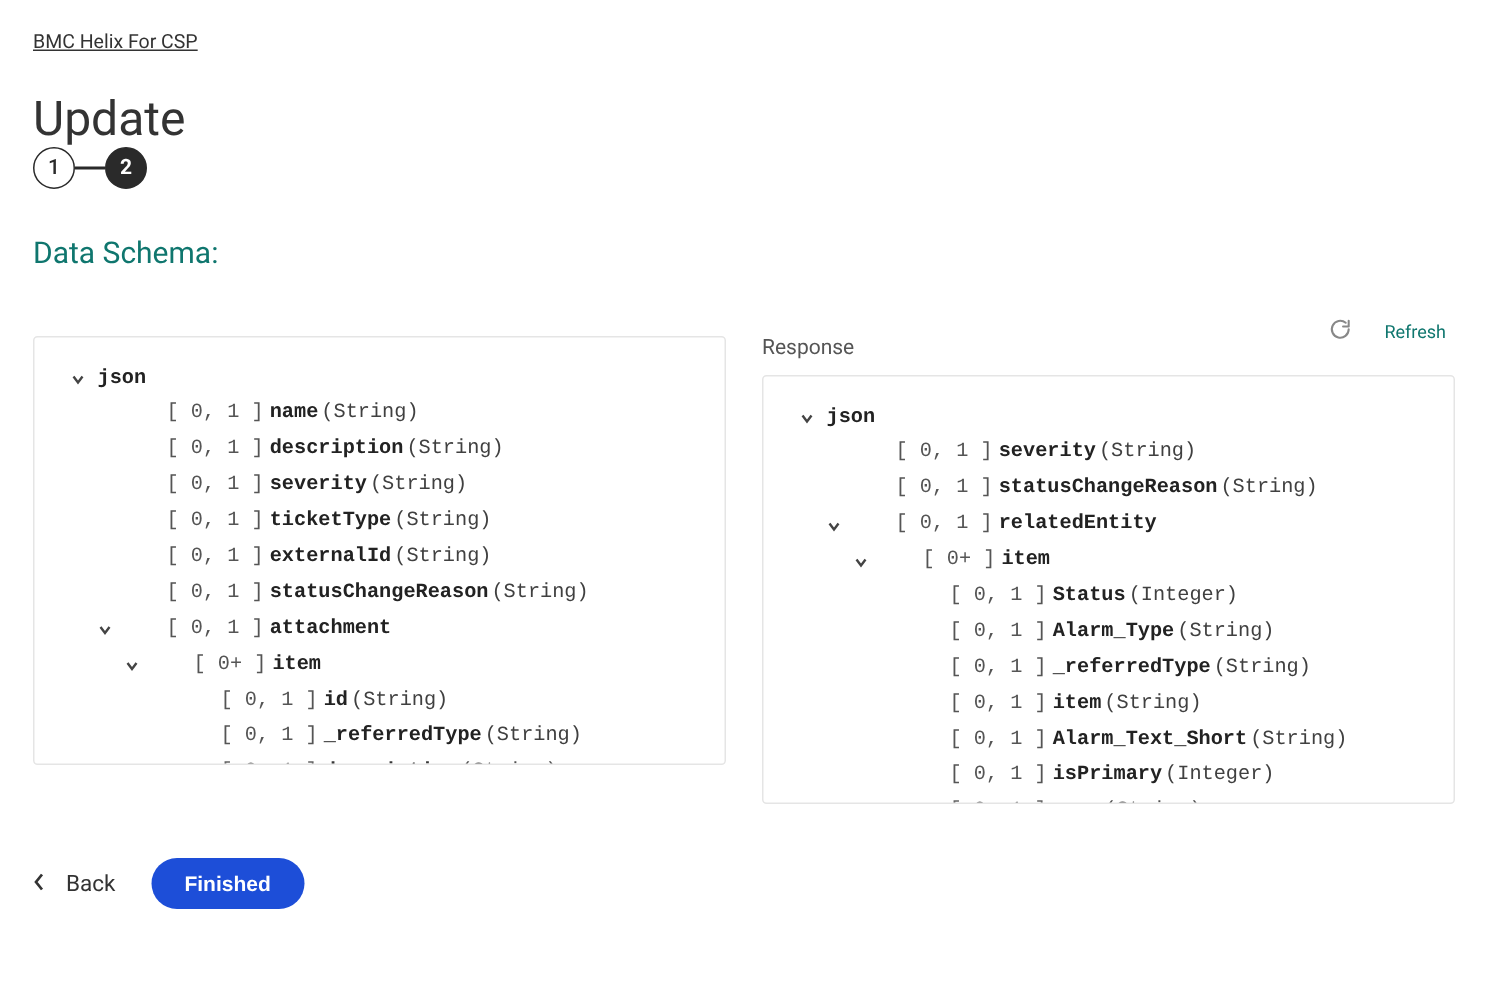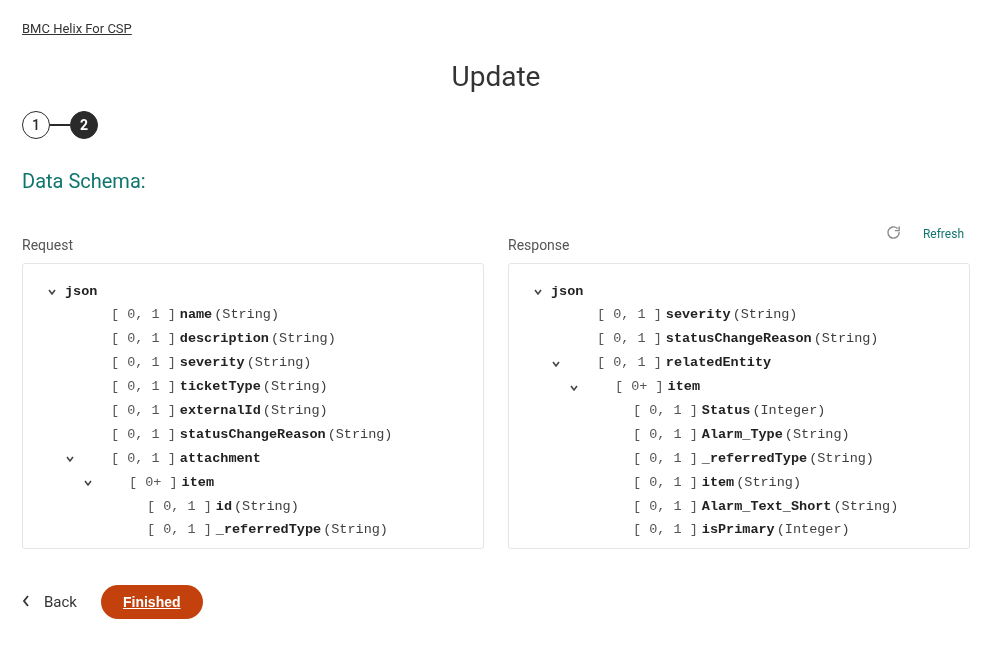--- a/index.html
+++ b/index.html
@@ -11,26 +11,24 @@
     font-size: 14px;
   }
   .breadcrumb {
     font-size: 13px;
     text-decoration: underline;
     color: #333;
     cursor: pointer;
     display: inline-block;
   }
   .page-title {
-    font-size: 28px;
+    font-size: 32px;
     font-weight: 400;
     color: #333;
     margin-top: 24px;
-    margin-bottom: 18px;
-    text-align: center;
   }
   .wizard {
     display: flex;
     align-items: center;
     margin-bottom: 30px;
   }
   .step {
     width: 28px;
     height: 28px;
     border-radius: 50%;
@@ -148,29 +146,28 @@
   }
   .back-btn {
     display: flex;
     align-items: center;
     gap: 14px;
     color: #333;
     font-size: 15px;
     cursor: pointer;
   }
   .finished-btn {
-    background: #c2410c;
+    background: #1d4ed8;
     color: #fff;
     border: none;
     padding: 9px 22px;
     border-radius: 20px;
     font-size: 14px;
     font-weight: 600;
     cursor: pointer;
-    text-decoration: underline;
   }
   .cut { opacity: 0.9; }
 </style>
 </head>
 <body>
 
 
 
 <a class="breadcrumb">BMC Helix For CSP</a>
 
@@ -191,21 +188,20 @@
         <path d="M21 12a9 9 0 1 1-3.2-6.9"></path>
         <polyline points="21 3 21 9 15 9"></polyline>
       </svg>
     </span>
     <span>Refresh</span>
   </div>
 </div>
 
 <div class="columns">
   <div class="col">
-    <div class="col-label">Request</div>
     <div class="tree-panel">
       <div class="tree" id="request-tree">
           <div class="node indent-0">
             <span class="chev">
               <svg width="10" height="10" viewBox="0 0 10 10" fill="none" stroke="#444" stroke-width="1.6">
                 <polyline points="2,3 5,7 8,3"></polyline>
               </svg>
             </span>
             <span class="fname">json</span>
           </div>

